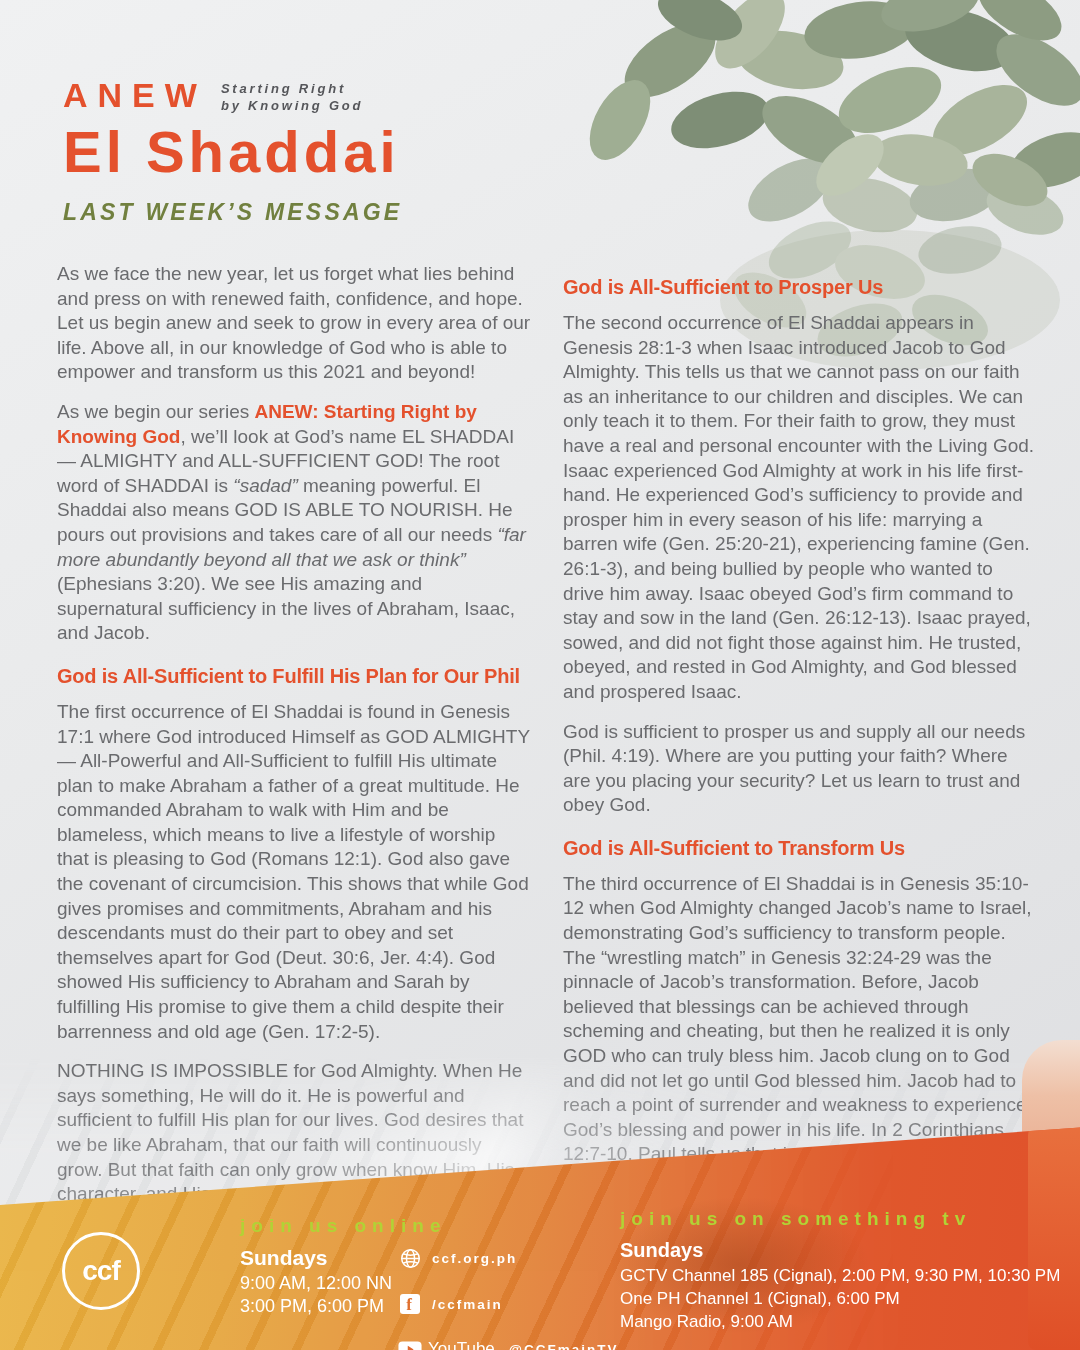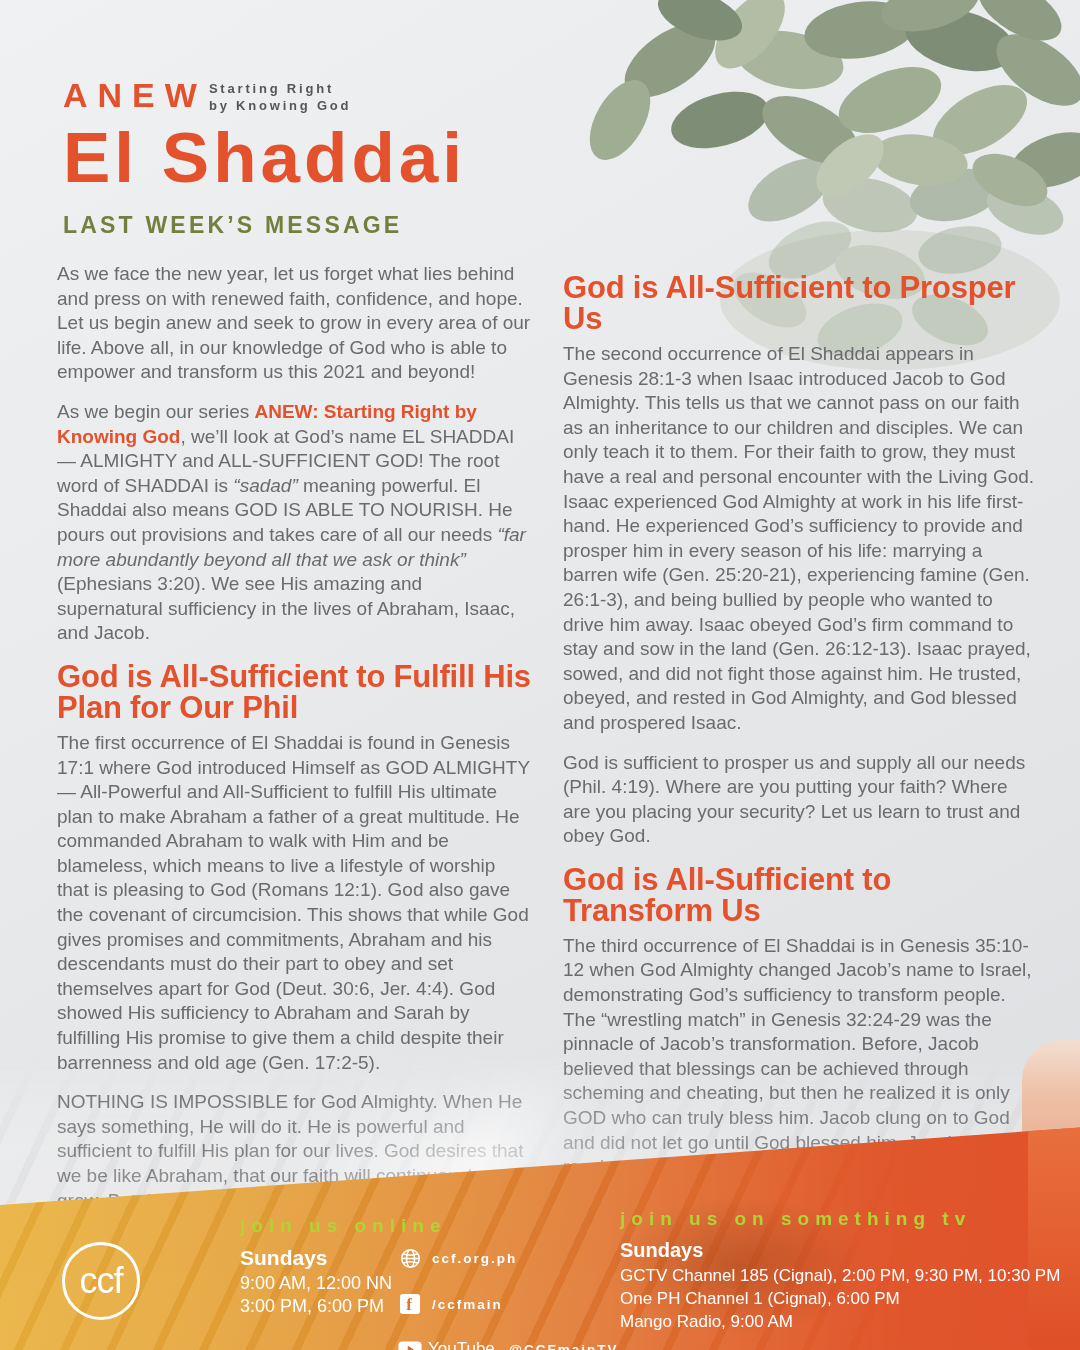--- a/index.html
+++ b/index.html
@@ -8,29 +8,29 @@
     position:relative; width:1080px; height:1350px; overflow:hidden;
     font-family:"Liberation Sans", sans-serif;
     background:linear-gradient(150deg,#f0f1f2 0%, #e9eaeb 40%, #e2e3e5 75%, #dcdde0 100%);
   }
   
   .plant { position:absolute; top:0; right:0; width:520px; height:400px; pointer-events:none; }
   
   .header { position:absolute; left:63px; top:78px; }
   .series-row { display:flex; align-items:flex-start; }
   .series-title { color:#e4512d; font-weight:bold; font-size:34px; letter-spacing:10px; line-height:1; }
-  .series-sub { margin-left:2px; margin-top:2px; color:#55565a; font-weight:bold; font-size:13px; letter-spacing:2.8px; line-height:17px; }
-  .main-title { color:#e4512d; font-weight:bold; font-size:71px; letter-spacing:4px; line-height:1.02; margin-top:8px; }
-  .section-label { color:#71803f; font-weight:bold; font-size:23px; letter-spacing:3.2px; margin-top:18px; }
+  .series-sub { margin-left:14px; margin-top:2px; color:#55565a; font-weight:bold; font-size:13px; letter-spacing:2.8px; line-height:17px;font-style:italic; }
+  .main-title { color:#e4512d; font-weight:bold; font-size:58px; letter-spacing:4px; line-height:1.02; margin-top:8px; }
+  .section-label { color:#71803f; font-weight:bold; font-size:23px; letter-spacing:3.2px; margin-top:18px;font-style:italic; }
   
   .col { position:absolute; top:262px; width:474px; color:#6a6b6e; font-size:19px; line-height:24.6px; }
   .col-left  { left:57px; }
   .col-right { left:563px; top:266px; }
   .col p { margin-bottom:15px; }
-  .col h2 { color:#e4512d; font-size:31px; line-height:31px; letter-spacing:-0.2px; font-weight:bold; margin:6px 0 8px 0; }
+  .col h2 { color:#e4512d; font-size:20px; line-height:31px; letter-spacing:-0.2px; font-weight:bold; margin:6px 0 8px 0; }
   .bold-red { color:#e4512d; font-weight:bold; }
   .ital { font-style:italic; }
   
   .kb-ghost {
     position:absolute; left:0; top:1055px; width:1080px; height:180px; pointer-events:none;
     background:
       linear-gradient(115deg, rgba(255,255,255,0) 30%, rgba(255,255,255,.85) 46%, rgba(235,236,238,.55) 52%, rgba(255,255,255,0) 66%),
       repeating-linear-gradient(115deg, rgba(255,255,255,.28) 0 30px, rgba(214,216,219,.22) 30px 38px);
     opacity:.8;
     -webkit-mask-image:linear-gradient(to bottom, transparent 0%, #000 55%, #000 100%);
@@ -51,24 +51,24 @@
     position:absolute; inset:0;
     background:repeating-linear-gradient(115deg, rgba(255,255,255,.16) 0 34px, rgba(120,60,10,.08) 34px 42px);
     opacity:.55;
     -webkit-mask-image:linear-gradient(to right, #000 0%, #000 55%, transparent 85%);
             mask-image:linear-gradient(to right, #000 0%, #000 55%, transparent 85%);
   }
   .footer-mouse { position:absolute; left:560px; top:70px; width:360px; height:190px;
     background:radial-gradient(closest-side, rgba(110,35,5,.28), rgba(110,35,5,0) 72%); }
   .footer-sleeve { position:absolute; right:0; top:10px; width:52px; height:240px;
     background:linear-gradient(180deg,#e9723f,#df4f27); border-radius:26px 0 0 8px; }
-  .ccf-logo { position:absolute; left:62px; top:142px; width:78px; height:78px;
+  .ccf-logo { position:absolute; left:62px; top:132px; width:78px; height:78px;
     border:3.5px solid #ffffff; border-radius:50%;
     display:flex; align-items:center; justify-content:center;
-    font-size:36px; font-weight:normal; letter-spacing:-1px; color:#ffffff; }
+    font-size:28px; font-weight:bold; letter-spacing:-1px; color:#ffffff; }
   .f-block { position:absolute; }
   .lime-head { color:#b2d235; font-weight:bold; font-size:19px; letter-spacing:6px; }
   .day { font-weight:bold; font-size:21px; margin-top:9px; }
   .times { font-size:18px; line-height:23px; margin-top:2px; }
   .social { position:absolute; left:398px; top:148px; display:flex; flex-direction:column; gap:25px; }
   .social-row { display:flex; align-items:center; gap:10px; font-size:13.5px; font-weight:bold; letter-spacing:2px; }
   .icon-box { width:24px; display:flex; justify-content:center; }
   .yt-wordmark { font-size:17px; font-weight:normal; letter-spacing:0; margin-right:4px; margin-left:-4px; }
   .bc-lines { font-size:17px; line-height:23px; margin-top:2px; }
   .bc-lines b { font-weight:normal; }

